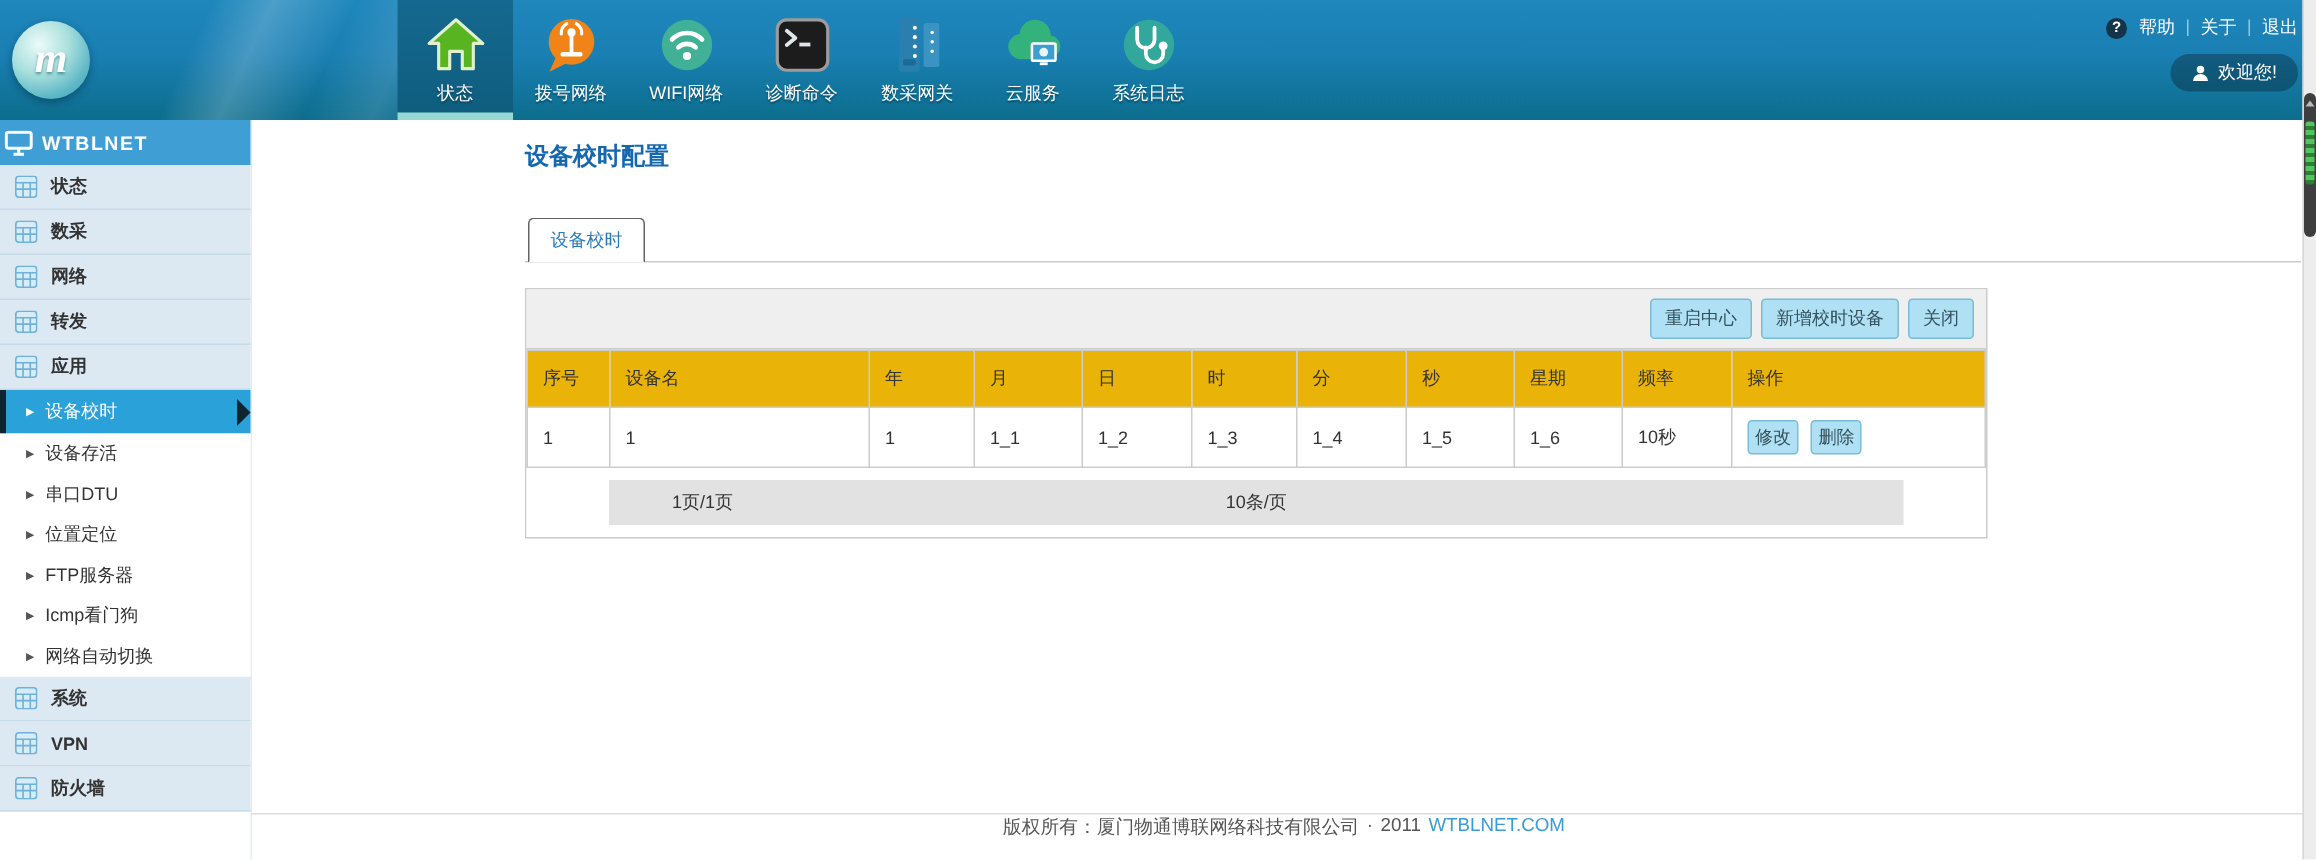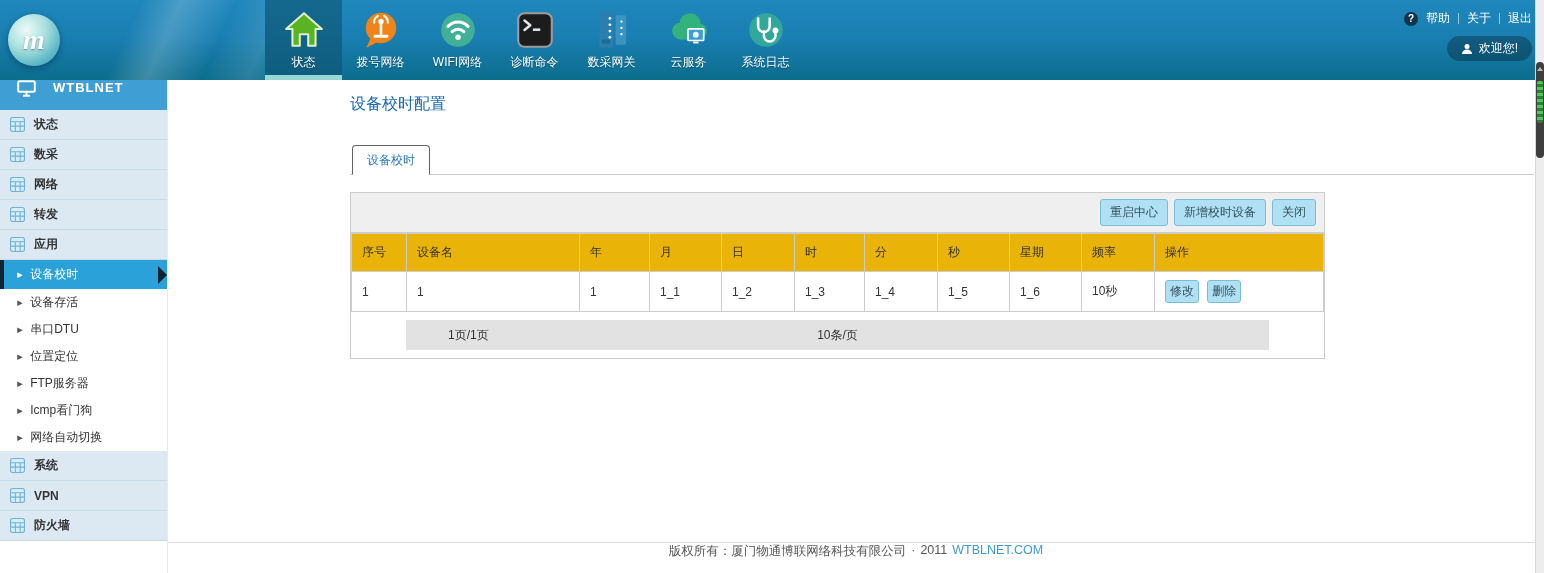--- a/index.html
+++ b/index.html
@@ -38,37 +38,37 @@
   .link-sep { width:1px; height:11px; background:rgba(255,255,255,.55); }
   .help-icn { width:14px; height:14px; border-radius:50%; background:#14344a; color:#fff;
             font-size:10px; font-weight:bold; display:inline-flex; align-items:center; justify-content:center; }
   .welcome { margin-top:9px; display:inline-flex; align-items:center; gap:6px;
             background:rgba(0,0,0,.28); border-radius:13px; padding:4px 14px;
             color:#fff; font-size:12px; cursor:pointer; }
 
   
   .sidebar { position:absolute; top:80px; left:0; width:168px; bottom:0; background:#fff;
             border-right:1px solid #e2ebf1; }
-  .sidebar-header { height:30px; background:#3f9fd4; color:#fff; display:flex; 
-            gap:17px; padding-left:17px; font-weight:bold; font-size:13px; letter-spacing:1px; }
+  .sidebar-header { height:30px; background:#3f9fd4; color:#fff; display:flex; align-items:center;
+            gap:6px; padding-left:3px; font-weight:bold; font-size:13px; letter-spacing:1px; }
   .group-item { height:30px; background:#dde9f2; border-bottom:1px solid #c7dae7;
             display:flex; align-items:center; gap:9px; padding-left:10px;
             font-size:12px; font-weight:bold; color:#333; cursor:pointer; }
   .sub-item { height:27px; display:flex; align-items:center; gap:7px; padding-left:17px;
             font-size:12px; color:#333; cursor:pointer; position:relative; background:#fff; }
   .sub-item .tri { font-size:8px; color:#555; transform:scale(.9); }
   .sub-item.active { background:#2ba1d9; color:#fff; border-left:4px solid #0f2430; padding-left:13px; height:29px; }
   .sub-item.active .tri { color:#fff; }
   .sub-item.active::after { content:""; position:absolute; right:0; top:50%; transform:translateY(-50%);
             width:0; height:0; border-top:9px solid transparent; border-bottom:9px solid transparent;
             border-left:9px solid #0f2430; }
 
   
   .main { position:absolute; left:168px; top:80px; right:0; bottom:0; background:#fff; }
-  .page-title { padding:14px 0 0 182px; font-size:16px; font-weight:normal; color:#1568af; }
+  .page-title { padding:14px 0 0 182px; font-size:16px; font-weight:bold; color:#1568af; }
   .tab-row { margin:30px 10px 0 182px; border-bottom:1px solid #ccc; position:relative; height:30px; }
   .tab { position:absolute; left:2px; bottom:-1px; width:78px; height:30px; background:#fff;
             border:1px solid #636363; border-bottom:1px solid #fff; border-radius:4px 4px 0 0;
             color:#2a7ab8; font-size:12px; display:flex; align-items:center; justify-content:center; cursor:pointer; }
 
   .panel { margin:17px 0 0 182px; width:975px; border:1px solid #ccc; }
   .toolbar { background:#efefef; border-bottom:1px solid #ccc; height:40px; padding:0 8px;
             display:flex; justify-content:flex-end; align-items:center; gap:6px; }
   .btn { background:#b0e0f3; border:1px solid #79bcd6; border-radius:3px; padding:4px 9px;
             font-size:12px; color:#34525e; cursor:pointer; font-family:inherit; }

